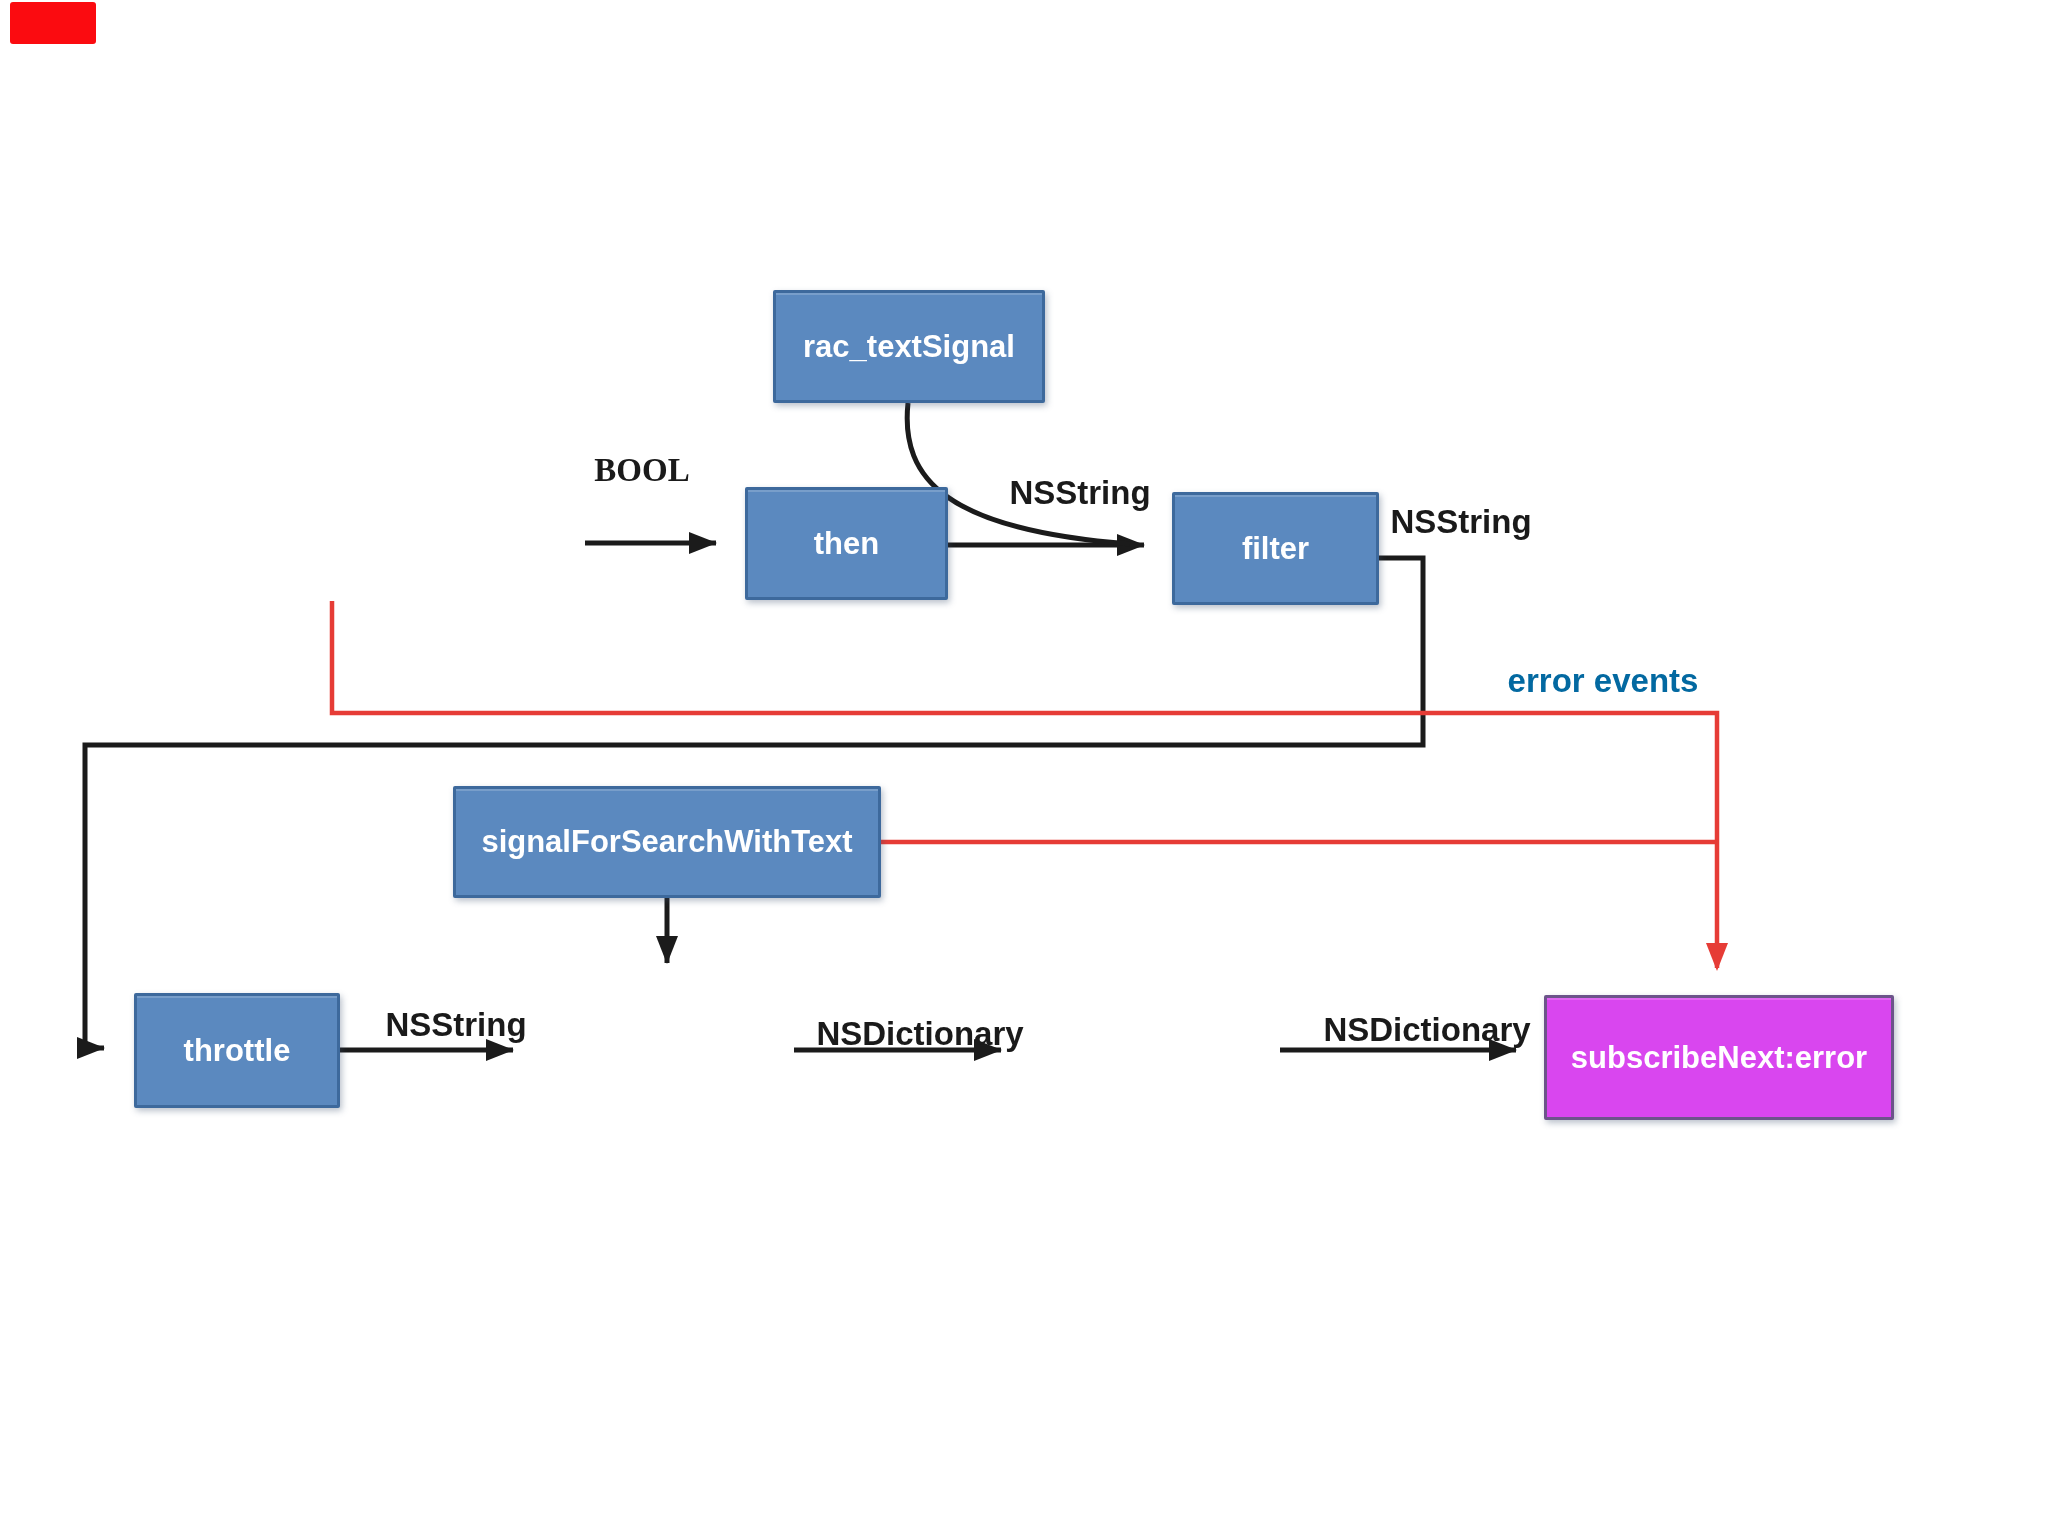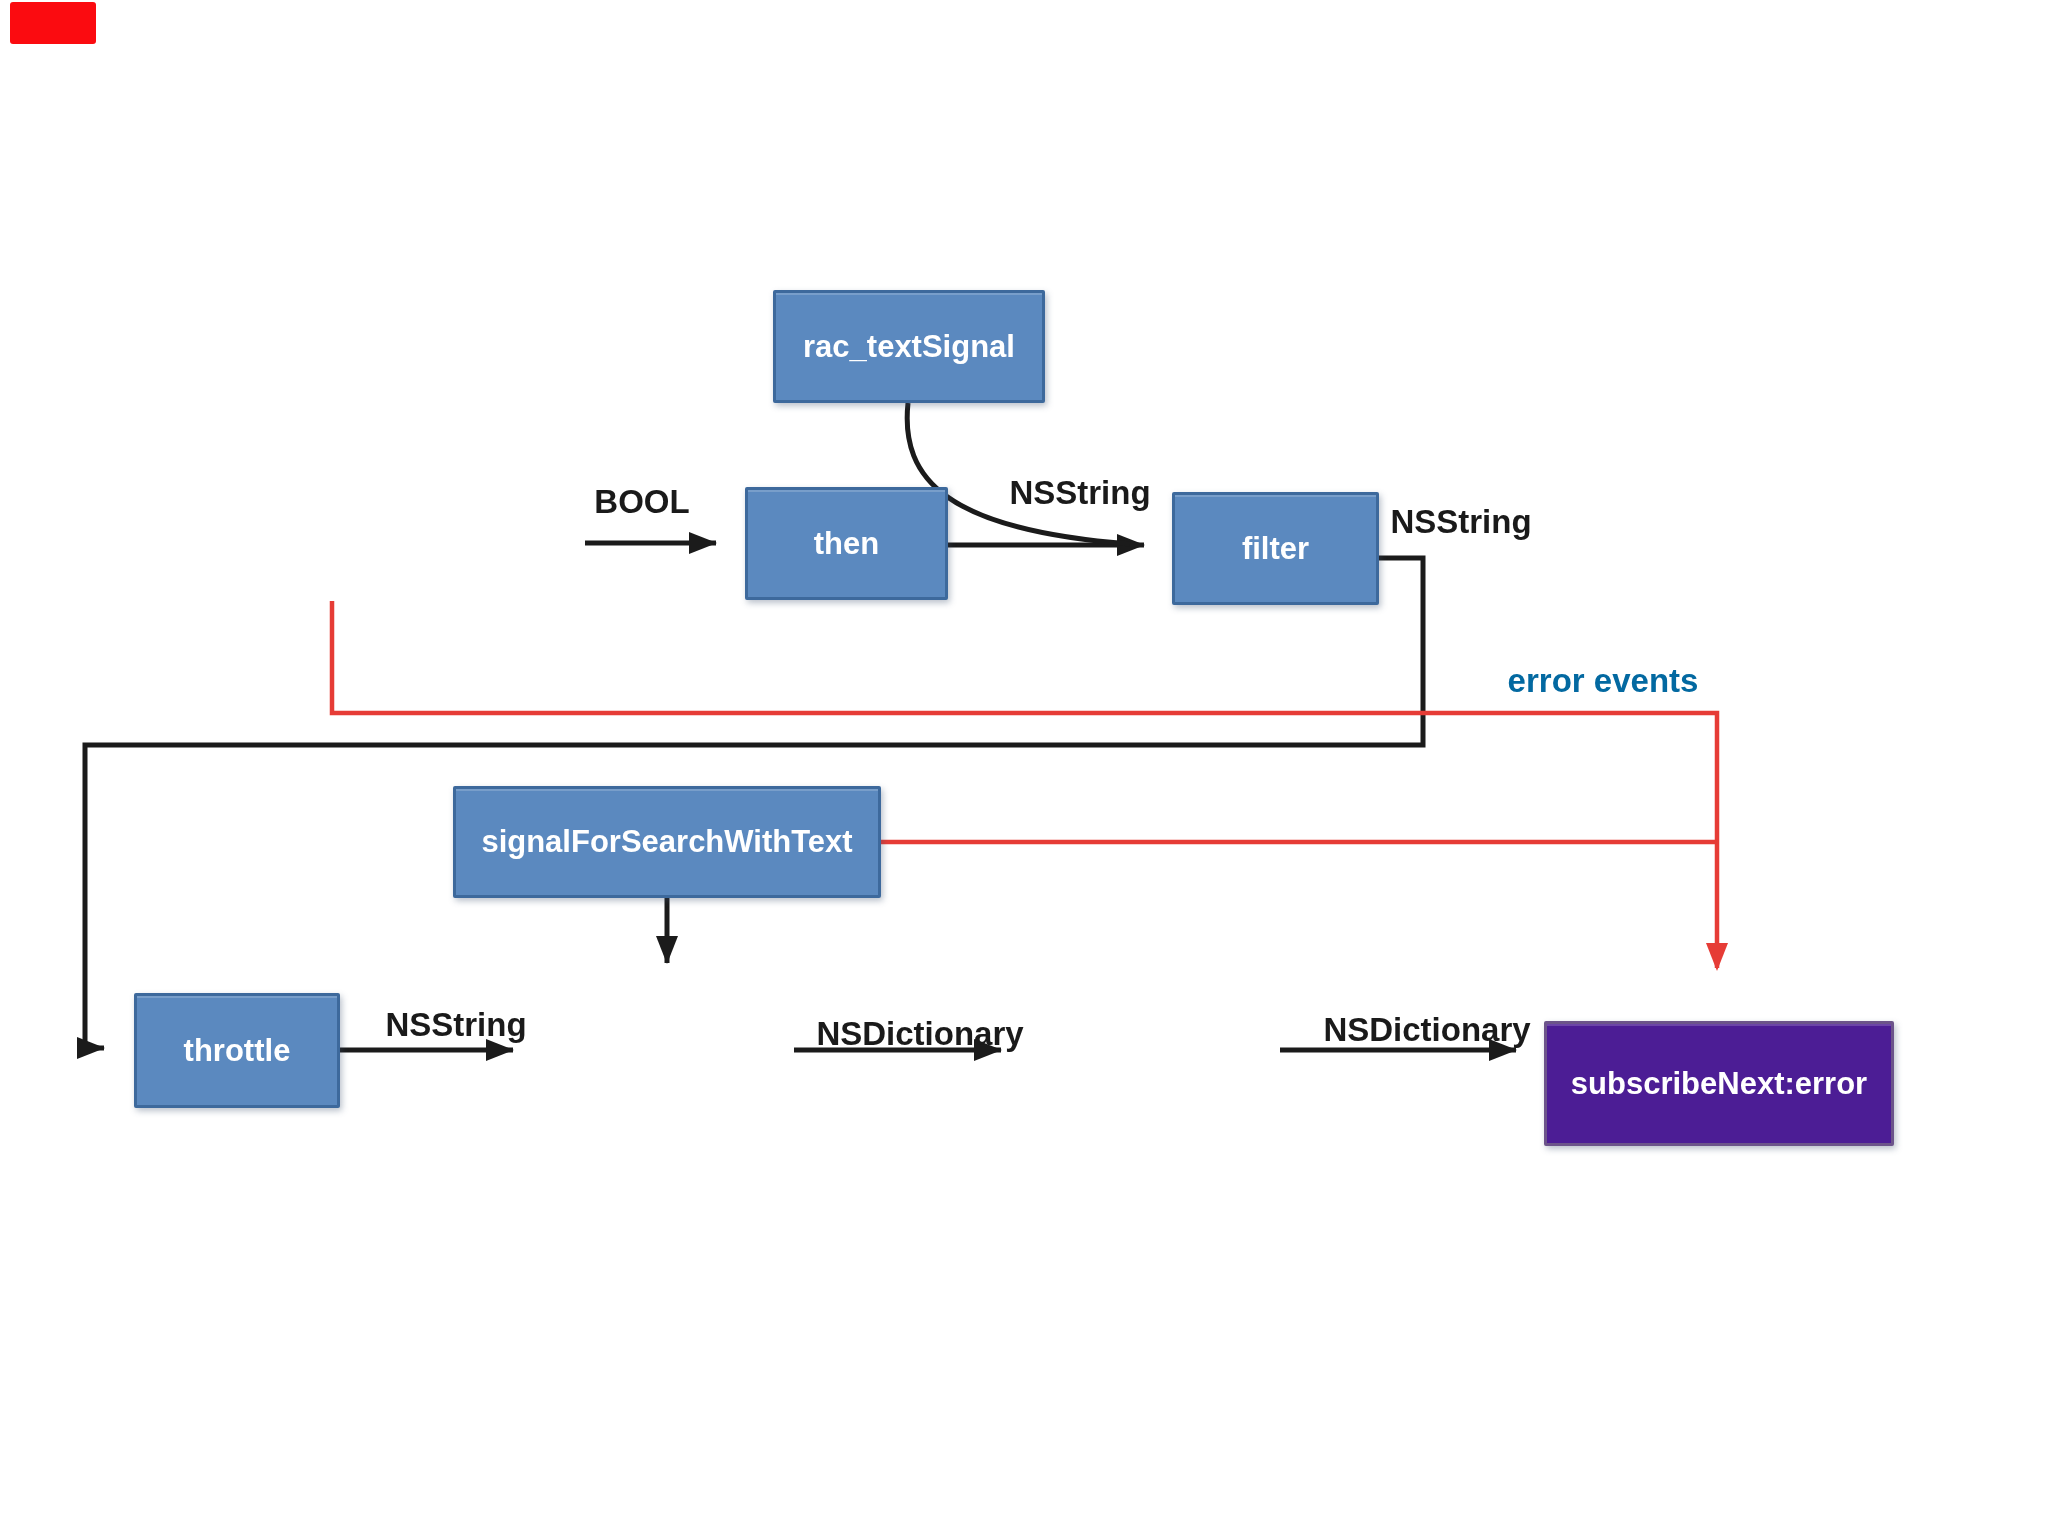--- a/index.html
+++ b/index.html
@@ -10,21 +10,21 @@
   .stage{position:absolute;left:0;top:0;width:2048px;height:1464px;}
   svg.wires{position:absolute;left:0;top:0;width:2048px;height:1536px;}
 
   .node{
     position:absolute;display:flex;align-items:center;justify-content:center;
     background:#5b89bf;border:3px solid #3d699c;border-radius:2px;
     color:#ffffff;font-weight:700;font-size:31px;text-align:center;
     box-shadow:2px 3px 6px rgba(60,80,110,0.35), inset 0 2px 0 rgba(255,255,255,0.18);
     box-sizing:border-box;white-space:nowrap;
   }
-  .node.purple{background:#4c1d95;border-color:#6c548a;margin-top:26px;}
+  .node.purple{background:#d946ef;border-color:#6c548a;}
 
   .edge-label{
     position:absolute;transform:translate(-50%,-50%);
     color:#1a1a1a;font-weight:700;font-size:33px;white-space:nowrap;
   }
   .edge-label.red{color:#0369a1;}
 
   .rec-artifact{
     position:absolute;left:10px;top:2px;width:86px;height:42px;
     background:#fb0b10;border-radius:3px;
@@ -35,21 +35,21 @@
   #n-request  {left:85px;  top:486px; width:500px; height:115px;}
   #n-then     {left:745px; top:487px; width:203px; height:113px;}
   #n-filter   {left:1172px;top:492px; width:207px; height:113px;}
   #n-signal   {left:453px; top:786px; width:428px; height:112px;}
   #n-throttle {left:134px; top:993px; width:206px; height:115px;}
   #n-flatten  {left:541px; top:995px; width:253px; height:115px;}
   #n-deliver  {left:1029px;top:995px; width:251px; height:113px;}
   #n-subscribe{left:1544px;top:995px; width:350px; height:125px;}
 
   
-  #l-bool        {left:642px; top:502px;}
+  #l-bool        {left:642px; top:470px;font-family:Liberation Serif, serif;}
   #l-ns-curve    {left:1080px;top:493px;}
   #l-ns-filter   {left:1461px;top:522px;}
   #l-error       {left:1603px;top:681px;}
   #l-ns-throttle {left:456px; top:1025px;}
   #l-nsd-flatten {left:920px; top:1034px;}
   #l-nsd-deliver {left:1427px;top:1030px;}
 </style>
 </head>
 <body>
 

